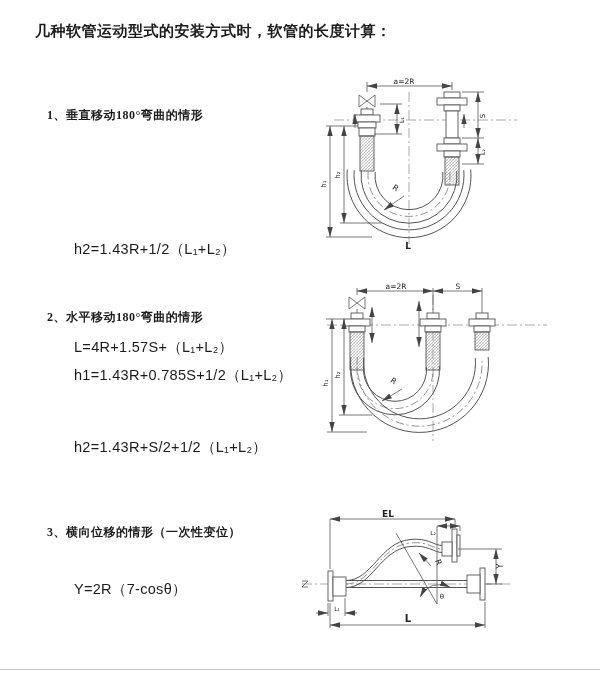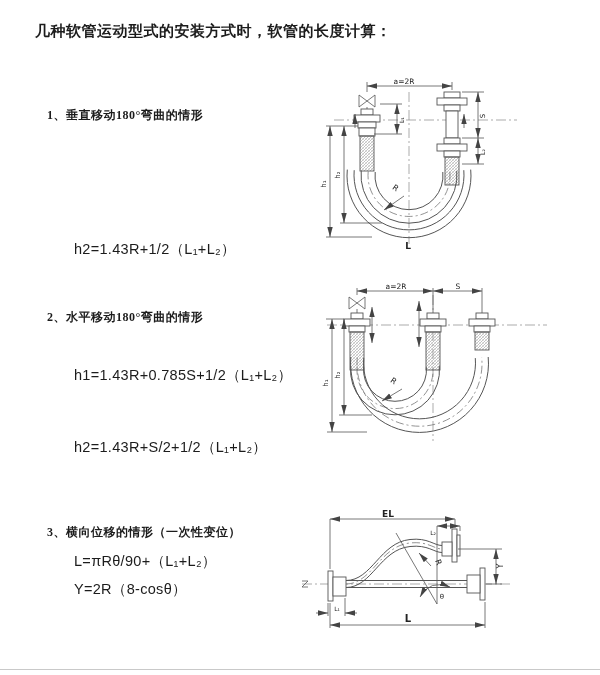--- a/index.html
+++ b/index.html
@@ -37,26 +37,26 @@
       </marker>
     </defs>
   </svg>
 
   <div class="abs title" style="left:35px;top:22px;">几种软管运动型式的安装方式时，软管的长度计算：</div>
 
   <div class="abs heading" style="left:47px;top:107px;">1、垂直移动180°弯曲的情形</div>
   <div class="abs formula" style="left:74px;top:192px;margin-top:48px;">h2=1.43R+1/2（L₁+L₂）</div>
 
   <div class="abs heading" style="left:47px;top:309px;">2、水平移动180°弯曲的情形</div>
+  <div class="abs formula" style="left:74px;top:338px;">L=4R+1.57S+（L₁+L₂）</div>
   <div class="abs formula" style="left:74px;top:366px;">h1=1.43R+0.785S+1/2（L₁+L₂）</div>
   <div class="abs formula" style="left:74px;top:394px;margin-top:44px;">h2=1.43R+S/2+1/2（L₁+L₂）</div>
 
   <div class="abs heading" style="left:47px;top:524px;">3、横向位移的情形（一次性变位）</div>
-  <div class="abs formula" style="left:74px;top:552px;">L=πRθ/90+（L₁+L₂）</div>
-  <div class="abs formula" style="left:74px;top:580px;">Y=2R（8-cosθ）</div>
+  <div class="abs formula" style="left:74px;top:580px;">Y=2R（7-cosθ）</div>
 
   <svg class="abs" style="left:312px;top:76px;" width="285" height="178" viewBox="0 0 285 178">
 
     <path class="cl" d="M97,16 V168"></path>
     <path class="cl" d="M22,44 H205"></path>
 
     <g>
       <path class="thin" d="M47,19 L55,25 L47,31 Z M63,19 L55,25 L63,31 Z"></path>
       <line class="thin" x1="55" y1="31" x2="55" y2="34"></line>
     </g>

